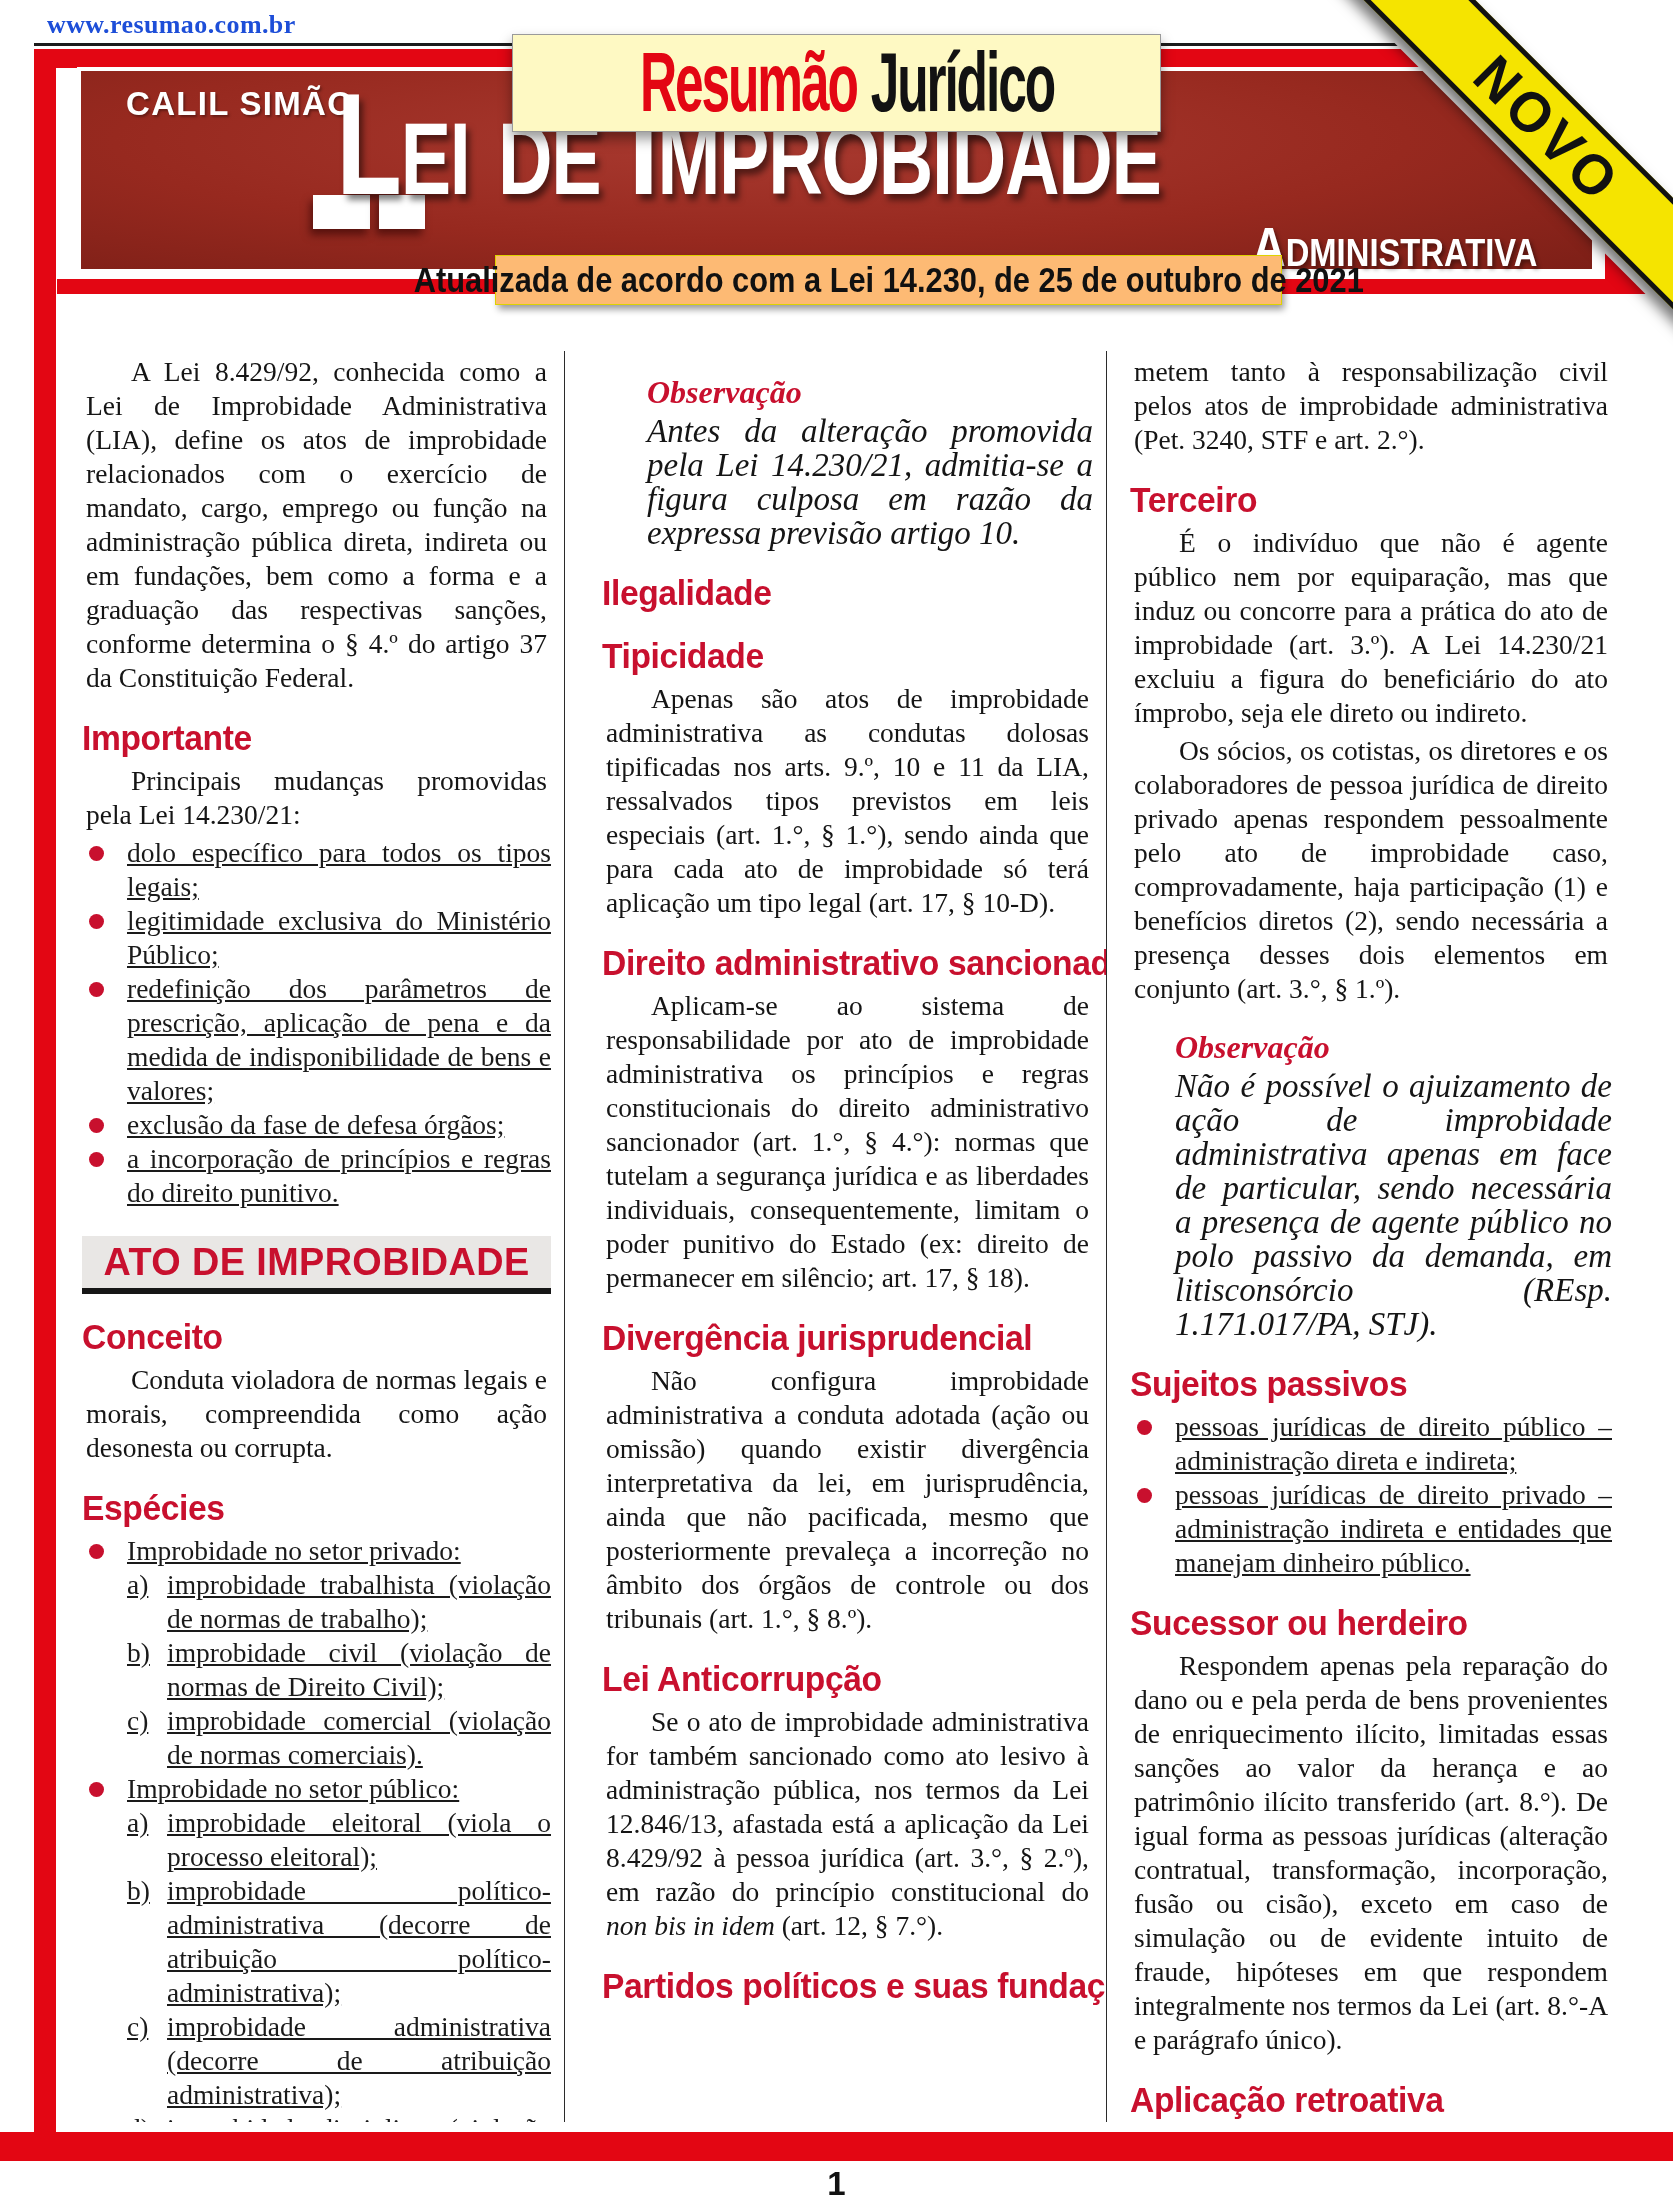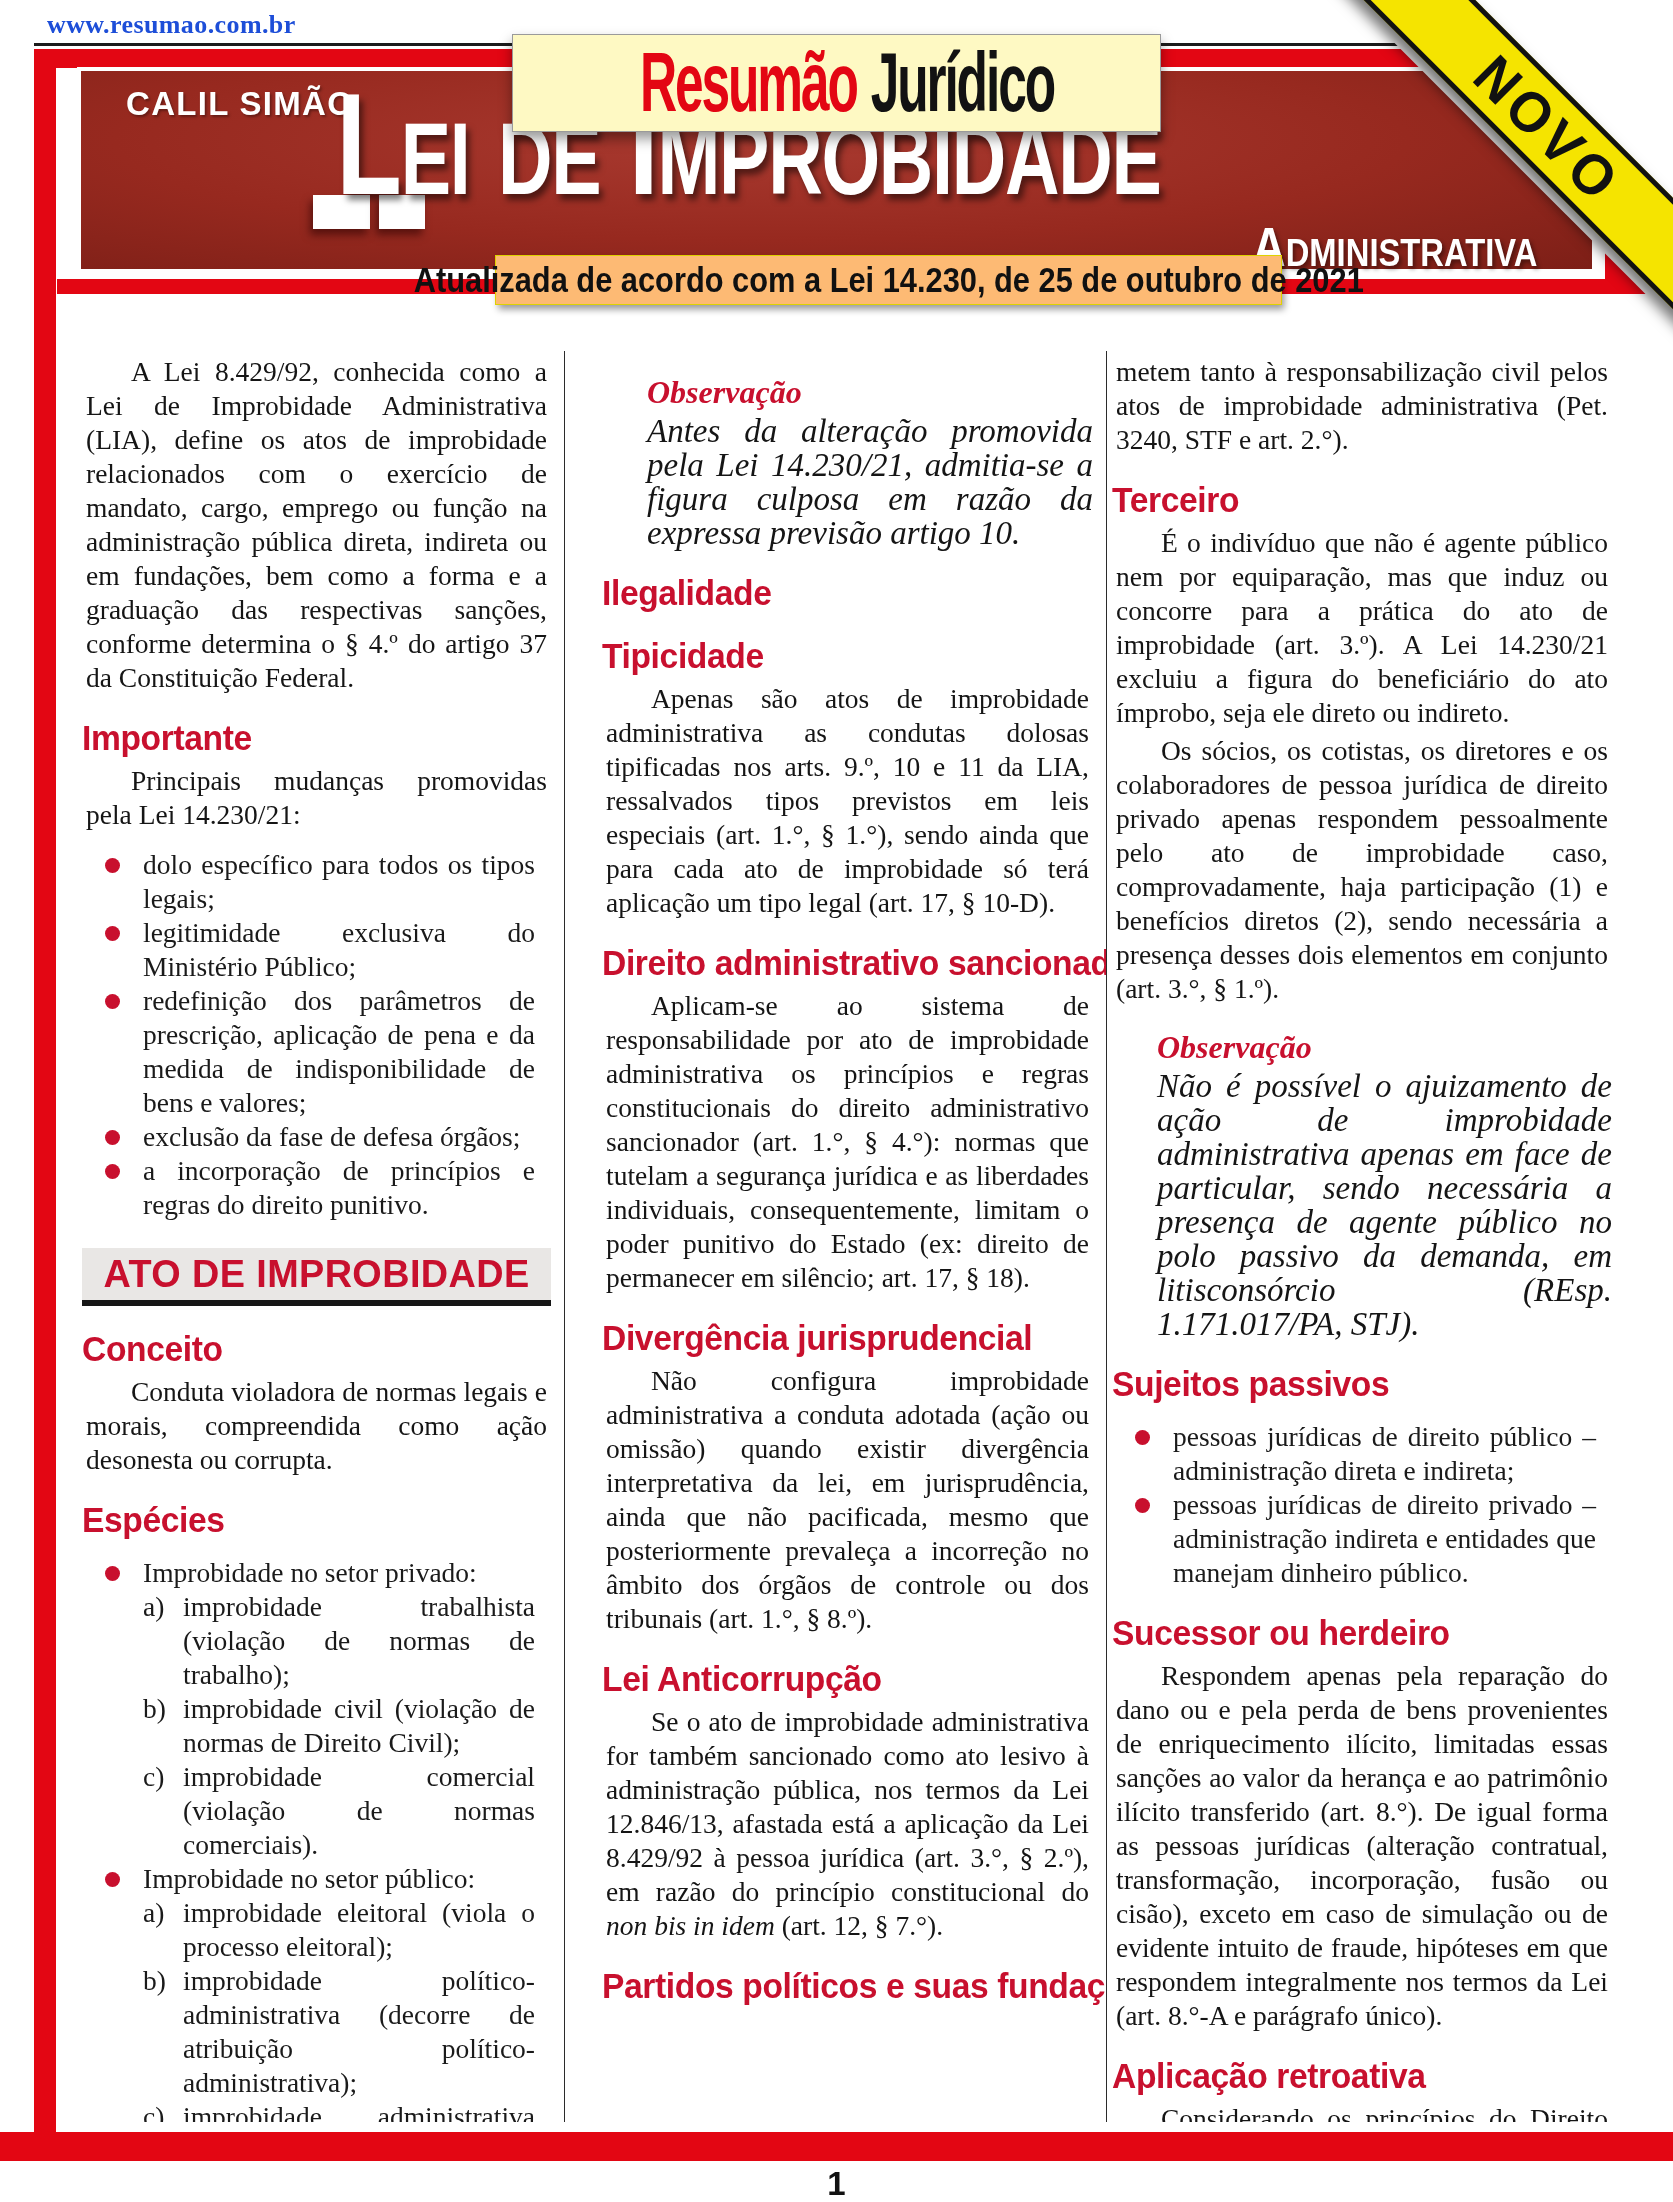--- a/index.html
+++ b/index.html
@@ -65,30 +65,30 @@
     background:#f5e400;border-top:5.2px solid #111;border-bottom:5.2px solid #111;box-sizing:border-box;
     transform:rotate(45deg);box-shadow:0 8.6px 13.8px rgba(0,0,0,.55);
     display:flex;align-items:center;justify-content:center;
   }
   .novo-ribbon span{font:bold 57px "Liberation Sans",sans-serif;color:#111;letter-spacing:5.2px;transform:scaleX(.95);}
   
   .columns{position:absolute;left:82px;top:351px;width:1531px;height:1771px;display:flex;}
   .col{box-sizing:border-box;overflow:hidden;height:100%;}
   .col1{width:482px;padding-right:13px;}
   .col2{width:542px;border-left:1.7px solid #2b2b2b;padding-left:37px;padding-right:13px;}
-  .col3{width:506px;border-left:1.7px solid #2b2b2b;padding-left:5px;}
+  .col3{width:506px;border-left:1.7px solid #2b2b2b;padding-left:23px;}
   .para{font-size:27.5px;line-height:34px;text-align:justify;margin:4px;text-indent:45px;color:#151515;}
   .para.ni{text-indent:0;}
   .sec-h{
     font:bold 35px "Liberation Sans",sans-serif;color:#c8102e;margin:23px 0 6px;
     transform:scaleX(.96);transform-origin:left;white-space:nowrap;letter-spacing:-0.4px;
   }
   .obs-h{font:bold italic 32px "Liberation Serif",serif;color:#c8102e;margin:23px 0 3.4px 45px;}
   .obs-p{font-style:italic;font-size:33px;line-height:34px;text-align:justify;margin:0 0 0 45px;color:#151515;}
-  ul.blist{list-style:none;margin:16px;padding:0;}
+  ul.blist{list-style:none;margin:0;padding:0;text-decoration:underline;}
   ul.blist>li{position:relative;padding-left:45px;font-size:27.5px;line-height:34px;text-align:justify;}
   ul.blist>li::before{content:"";position:absolute;left:6.9px;top:9.5px;width:15.5px;height:15.5px;border-radius:50%;background:#c8102e;}
   .sub-item,.let-item{display:flex;font-size:27.5px;line-height:34px;}
   .sub-item .ltr,.let-item .ltr{flex:0 0 40px;}
   .sub-item .txt,.let-item .txt{flex:1;text-align:justify;}
   .gray-banner{
     margin:26px 0 10.3px;height:52px;background:#e9e7e5;border-bottom:6px solid #161616;
     display:flex;align-items:center;justify-content:center;
   }
   .gray-banner span{font:bold 39px "Liberation Sans",sans-serif;color:#c8102e;letter-spacing:0.4px;transform:scaleX(.97);white-space:nowrap;}

